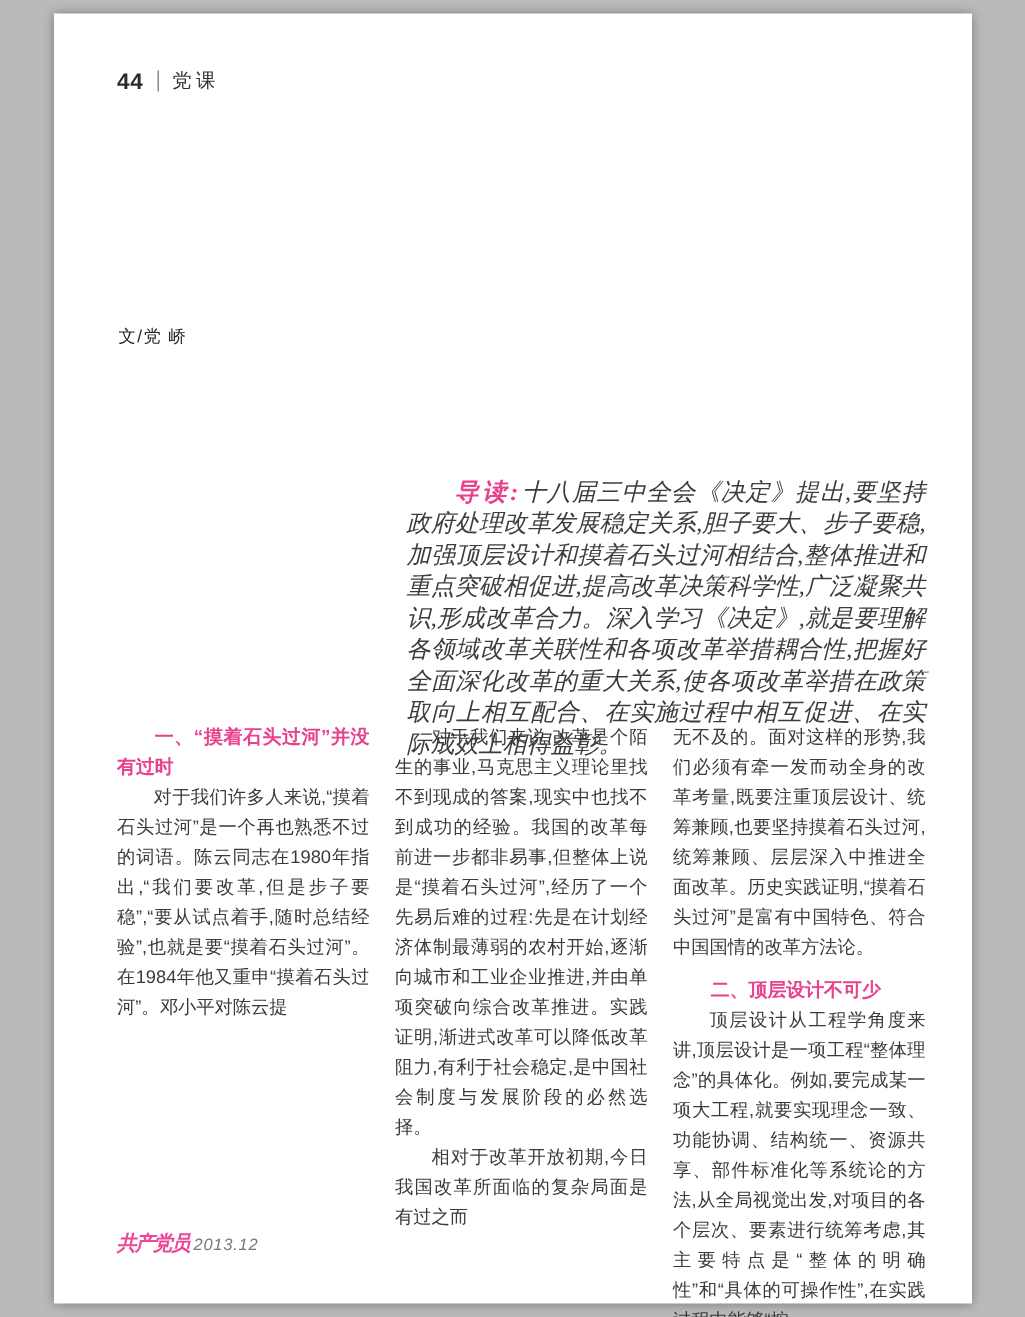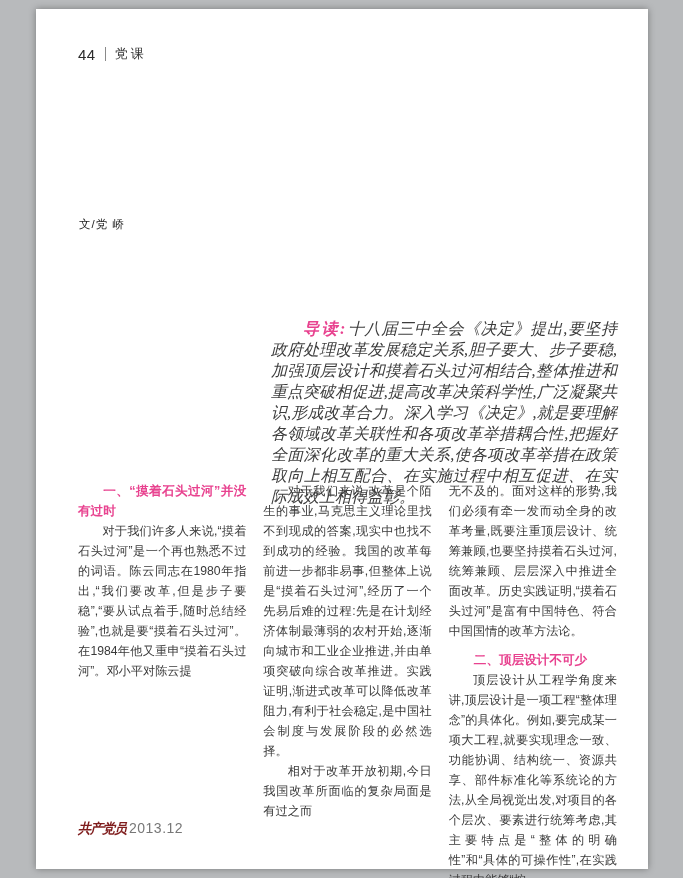--- a/index.html
+++ b/index.html
@@ -13,21 +13,21 @@
     position:absolute;left:36px;top:9px;width:612px;height:860px;
     background:#ffffff;
     box-shadow:0 0 7px rgba(0,0,0,0.35);
   }
   
   .header{
     position:absolute;left:42px;top:36px;
     display:flex;align-items:center;gap:9px;
     color:#2b2b2b;
   }
-  .page-num{font-weight:normal;font-size:15px;letter-spacing:0.5px;}
+  .page-num{font-weight:bold;font-size:15px;letter-spacing:0.5px;}
   .header-divider{width:1px;height:14px;background:#8a8a8a;}
   .section-name{font-size:13px;letter-spacing:3px;color:#333;font-family:Liberation Serif, serif;}
 
   
   .article-title{
     position:absolute;left:40px;top:132px;width:560px;
     font-family:"Liberation Serif","DejaVu Serif",serif;
     font-weight:900;font-size:34px;line-height:1.2;
     color:#141414;letter-spacing:1px;margin:0;
   }
@@ -67,24 +67,24 @@
   .col-heading.gap-before{margin-top:9px;}
 
   
   .footer{
     position:absolute;left:42px;top:811px;
     display:flex;align-items:baseline;gap:3px;
   }
   .magazine-logo{
     font-family:"Liberation Serif","DejaVu Serif",serif;
     font-weight:bold;font-style:italic;
-    font-size:13px;color:#7f1d1d;letter-spacing:-1px;
+    font-size:13px;color:#ec4899;letter-spacing:-1px;
     transform:scaleY(1.05);
   }
-  .issue-date{font-size:14px;color:#777;letter-spacing:0.5px;}
+  .issue-date{font-size:11px;color:#777;letter-spacing:0.5px;font-style:italic;}
 </style>
 </head>
 <body>
 
 <div class="page">
 
   <div class="header">
     <span class="page-num">44</span>
     <span class="header-divider"></span>
     <span class="section-name">党课</span>

